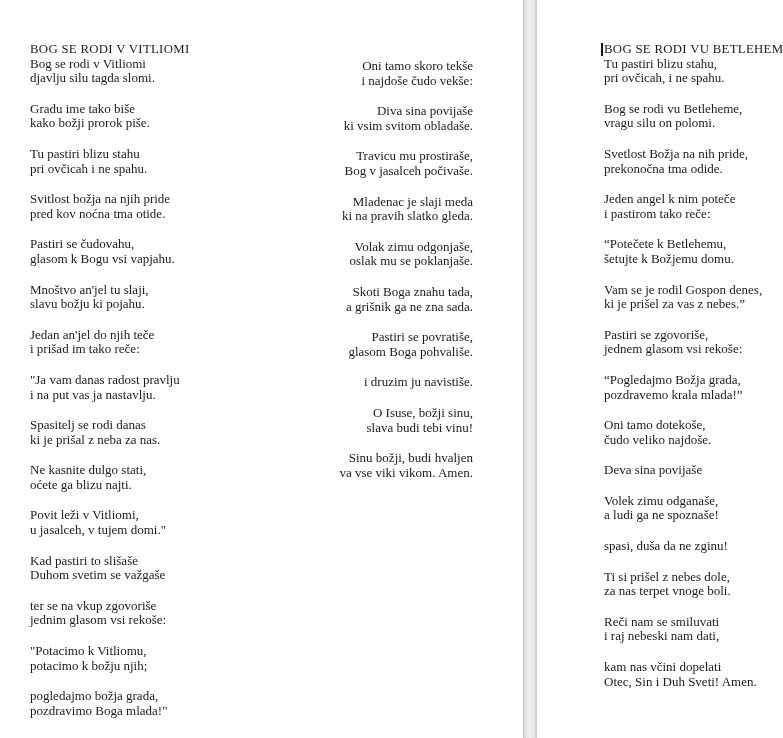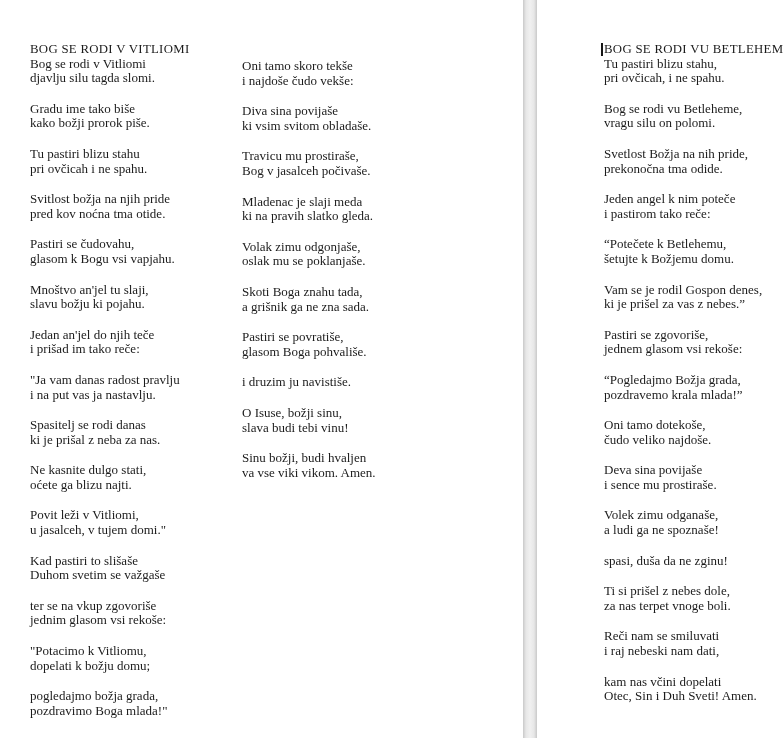--- a/index.html
+++ b/index.html
@@ -23,21 +23,21 @@
     width: 14px; height: 738px;
     background: linear-gradient(90deg,
       #c9c9c9 0px, #e7e7e7 3px, #f0f0f0 7px, #e7e7e7 11px, #c9c9c9 14px);
   }
   .col {
     position: absolute;
     font-size: 13px;
     line-height: 14.6px;
   }
   #col-left-1  { left: 30px;  top: 42px; width: 215px; }
-  #col-left-2  { left: 242px; top: 59px; width: 215px; }
+  #col-left-2  { left: 258px; top: 59px; width: 215px; text-align: right; }
   #col-right   { left: 67px;  top: 42px; width: 178px; }
   .song-title {
     font-size: 12.8px;
     letter-spacing: 0.3px;
     white-space: nowrap;
     position: relative;
   }
   .stanza { margin-bottom: 16px; }
   .stanza:last-child { margin-bottom: 0; }
   .line { white-space: nowrap; }
@@ -102,21 +102,21 @@
         <div class="stanza">
           <div class="line">Kad pastiri to slišaše</div>
           <div class="line">Duhom svetim se važgaše</div>
         </div>
         <div class="stanza">
           <div class="line">ter se na vkup zgovoriše</div>
           <div class="line">jednim glasom vsi rekoše:</div>
         </div>
         <div class="stanza">
           <div class="line">"Potacimo k Vitliomu,</div>
-          <div class="line">dopelati k božju domu;</div>
+          <div class="line">potacimo k božju njih;</div>
         </div>
         <div class="stanza">
           <div class="line">pogledajmo božja grada,</div>
           <div class="line">pozdravimo Boga mlada!"</div>
         </div>
       </div>
   </div>
   <div class="col" id="col-left-2">
     <div>
         <div class="stanza">
@@ -202,21 +202,20 @@
         <div class="stanza">
           <div class="line">“Pogledajmo Božja grada,</div>
           <div class="line">pozdravemo krala mlada!”</div>
         </div>
         <div class="stanza">
           <div class="line">Oni tamo dotekoše,</div>
           <div class="line">čudo veliko najdoše.</div>
         </div>
         <div class="stanza">
           <div class="line">Deva sina povijaše</div>
-          <div class="line">i sence mu prostiraše.</div>
         </div>
         <div class="stanza">
           <div class="line">Volek zimu odganaše,</div>
           <div class="line">a ludi ga ne spoznaše!</div>
         </div>
         <div class="stanza">
           <div class="line">spasi, duša da ne zginu!</div>
         </div>
         <div class="stanza">
           <div class="line">Ti si prišel z nebes dole,</div>

